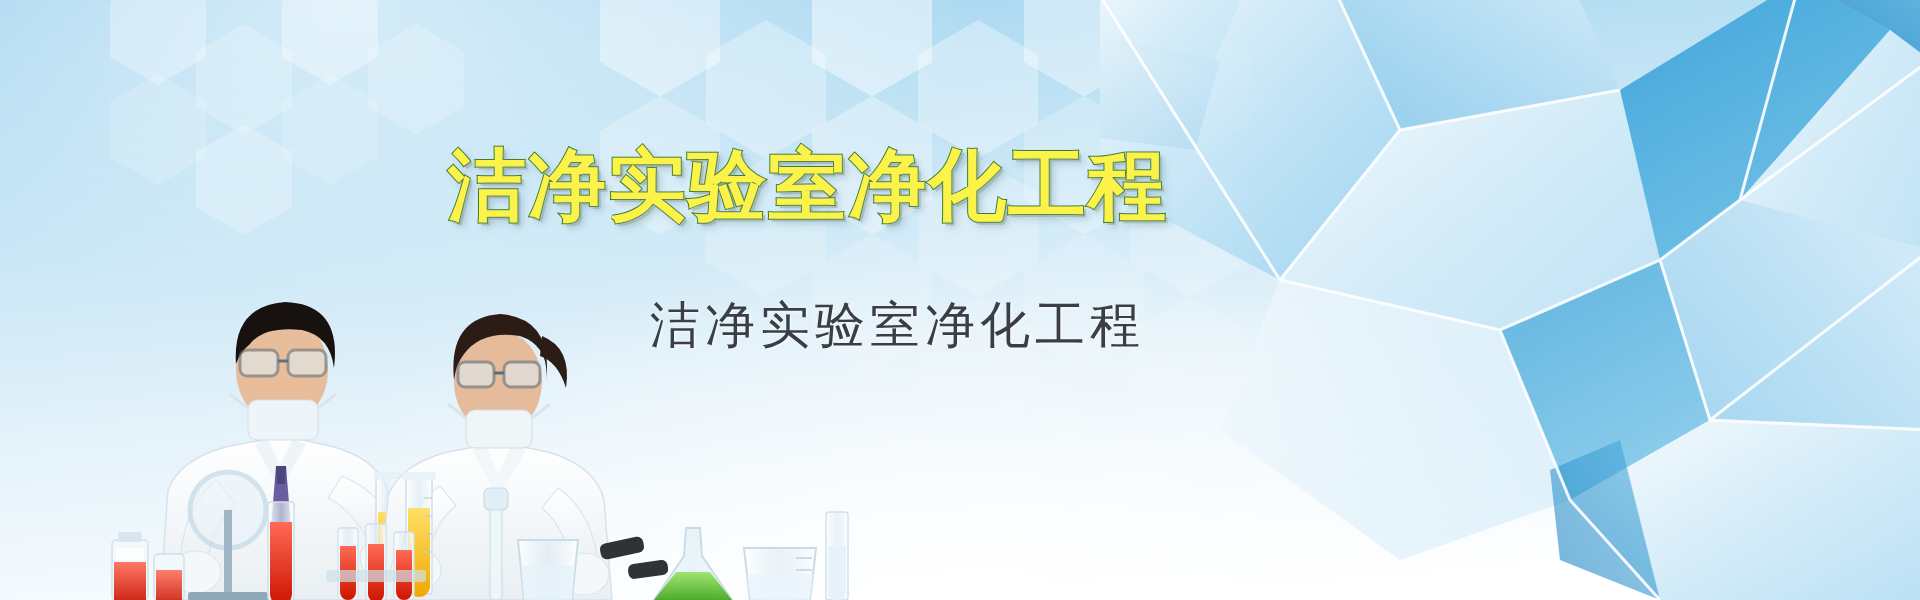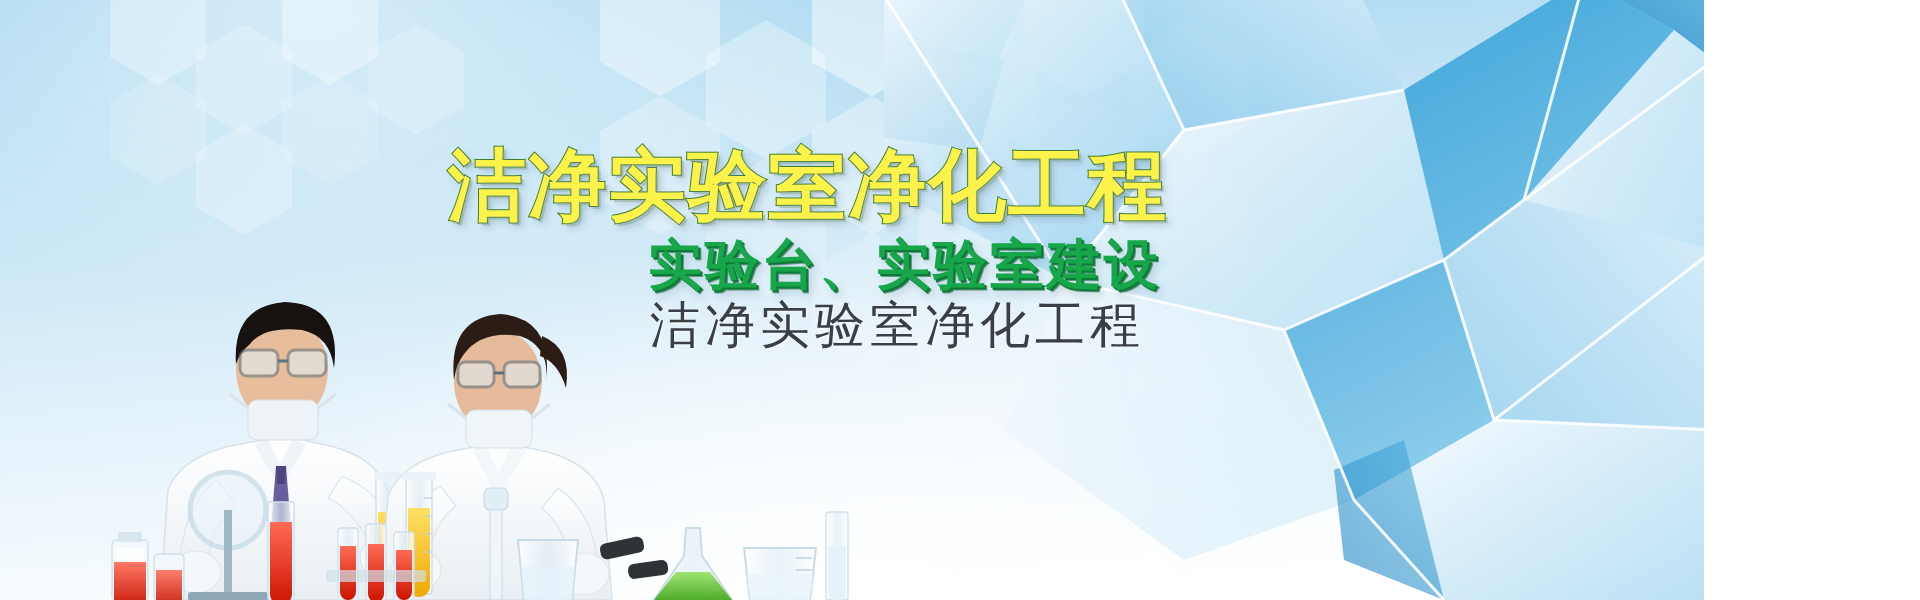--- a/index.html
+++ b/index.html
@@ -4,21 +4,21 @@
 <style>
   * { margin:0; padding:0; box-sizing:border-box; }
   html,body { width:1920px; height:600px; overflow:hidden; }
   body {
     font-family:"Liberation Sans", sans-serif;
     background:#ffffff;
   }
 
   #banner {
     position:relative;
-    width:1704px;
+    width:1920px;
     height:600px;
     overflow:hidden;
     background:linear-gradient(175deg,#9ed2ef 0%, #b6def3 18%, #cfe9f7 38%, #e4f2fa 58%, #f2f9fd 75%, #ffffff 92%);
   }
 
   
   .sky-wash{
     position:absolute; inset:0;
     background:
       radial-gradient(ellipse 900px 420px at 18% 0%, rgba(255,255,255,.55), rgba(255,255,255,0) 70%),
@@ -324,18 +324,17 @@
           <rect x="746" y="272" width="22" height="88" rx="3" fill="url(#glassg)" stroke="#cfe0ea" stroke-width="1.4"></rect>
           <path d="M748 306 h18 v46 a9 9 0 0 1 -18 0 Z" fill="#e4f2fa" opacity=".9"></path>
         </g>
       </g>
     </svg>
   </div>
 
   <div class="copy">
     <div class="headline">洁净实验室净化工程</div>
 
-    <div class="subline">实验台、实验室建设</div>
 
     <div class="tagline">洁净实验室净化工程</div>
   </div>
 
 </div>
 
 </body></html>

